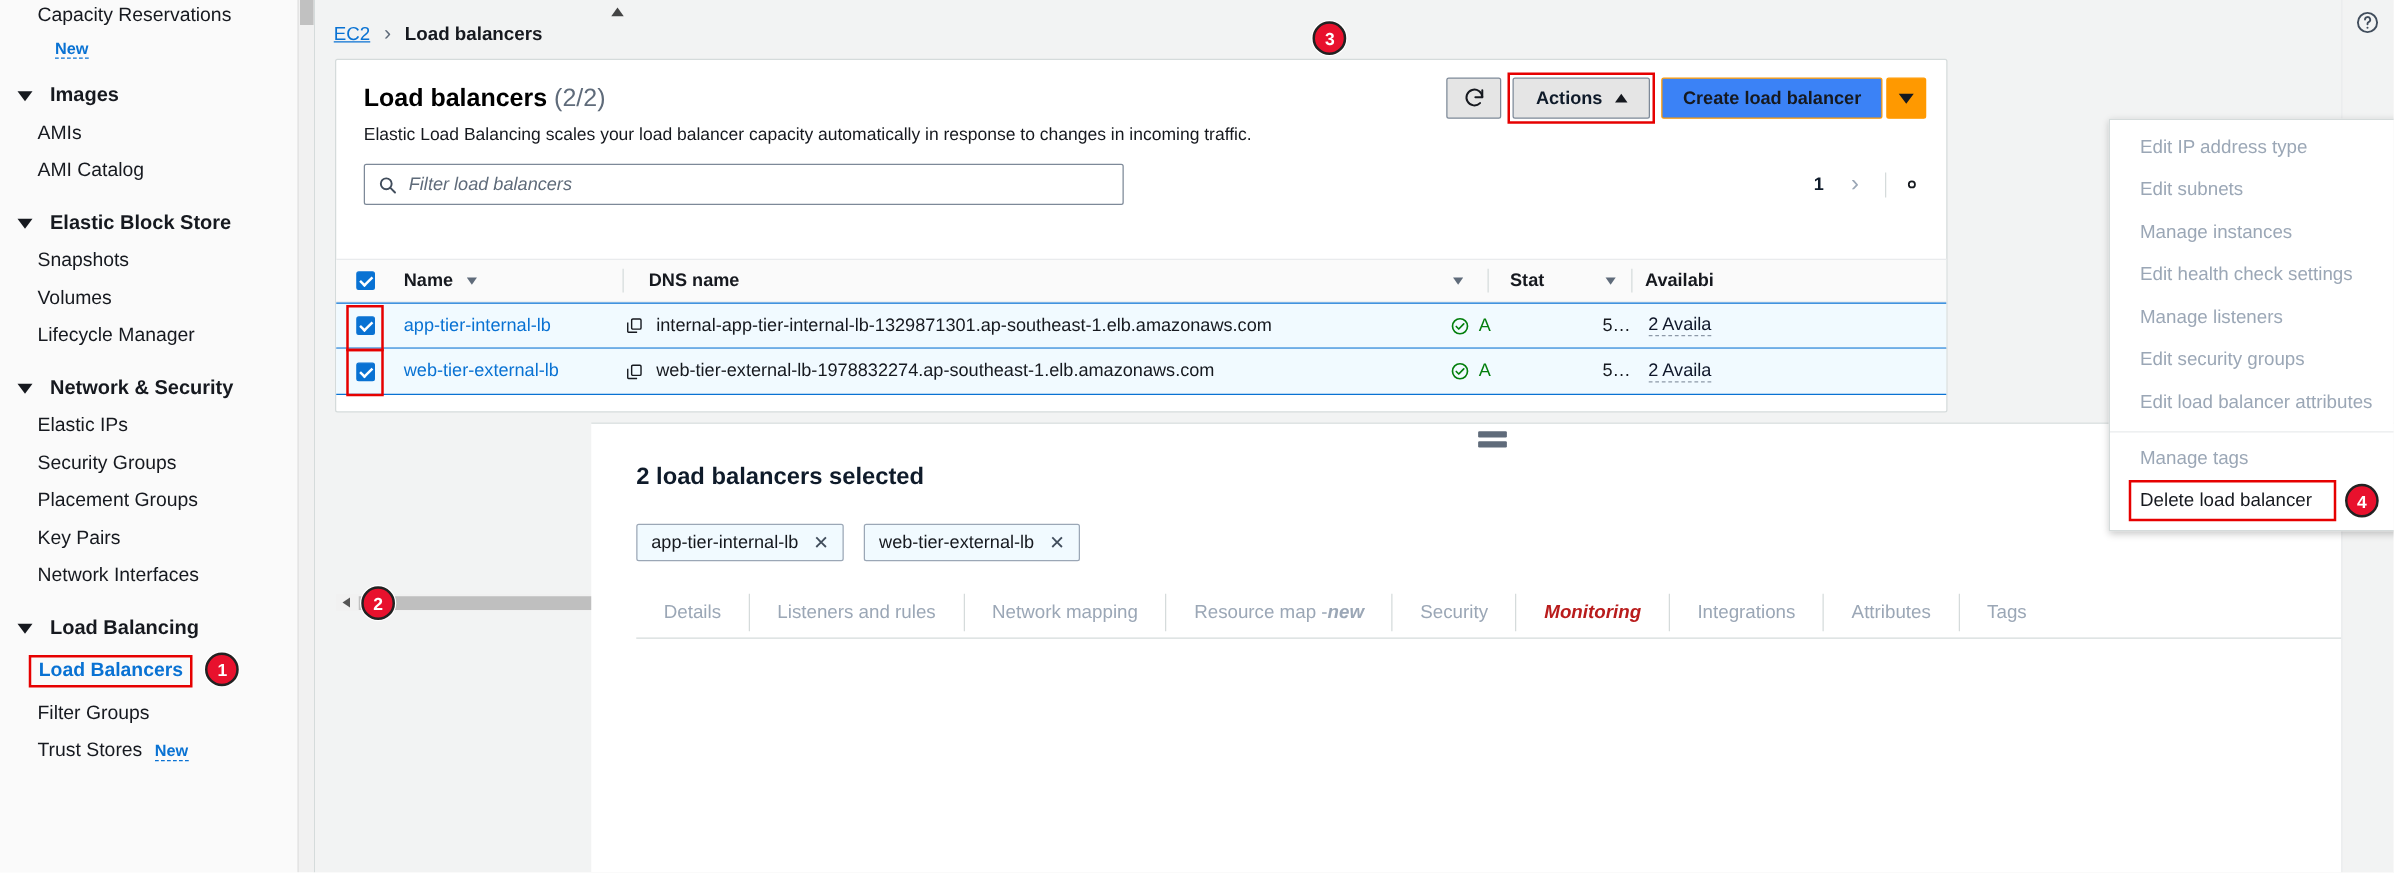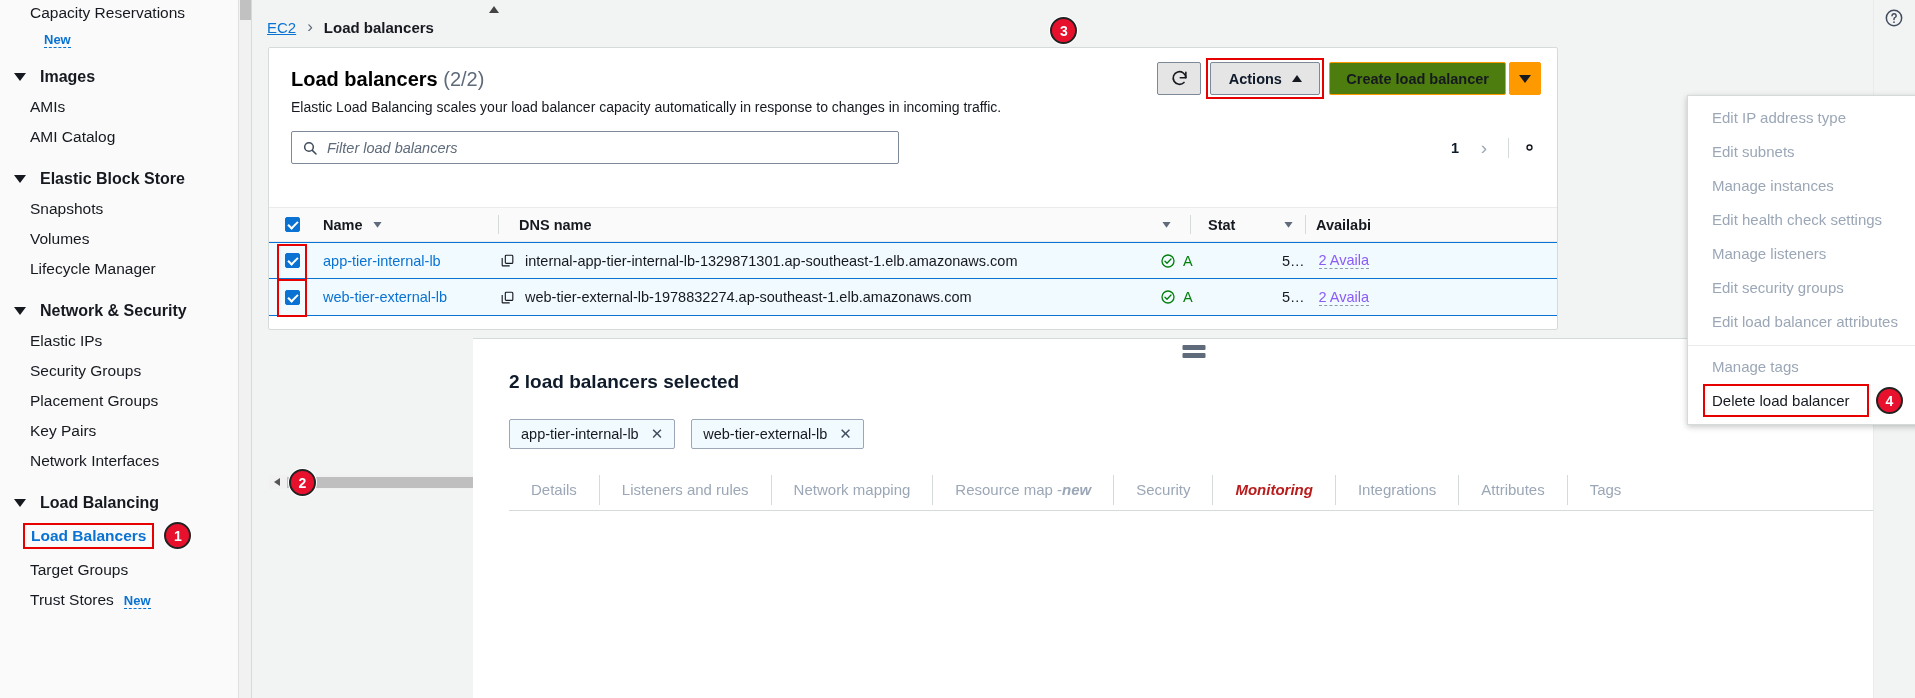--- a/index.html
+++ b/index.html
@@ -132,21 +132,21 @@
     width: 0; height: 0;
     border-left: 5px solid transparent; border-right: 5px solid transparent;
     border-bottom: 7px solid #16191f;
   }
   .caret-down-sm {
     width: 0; height: 0;
     border-left: 6px solid transparent; border-right: 6px solid transparent;
     border-top: 8px solid #16191f;
   }
   .btn-create {
-    background: #4d7c0f; border: 1px solid #ff9900; color: #16191f;
+    background: #3b82f6; border: 1px solid #ff9900; color: #16191f;
     height: 33px; font-weight: bold; font-size: 14.5px; padding: 0 16px;
   }
   .btn-create-caret {
     background: #ff9900; border: 1px solid #ff9900;
     width: 32px; height: 33px; padding: 0; margin-left: 3px;
   }
   .actions-wrap { position: relative; }
   .actions-hl {
     position: absolute; left: -4px; top: -4px; right: -4px; bottom: -4px;
     border: 2.5px solid #e60000; pointer-events: none;
@@ -212,21 +212,21 @@
     position: absolute; left: 8px; top: -9px; width: 30px; height: 37px;
     border: 2.5px solid #e60000; pointer-events: none;
   }
   .cb-hl.second { top: -11px; height: 38px; }
   .name-link { color: #0972d3; }
   .copy-ic { flex: 0 0 auto; }
   .dns-txt { color: #16191f; white-space: nowrap; }
   .sort-ic { margin-left: 8px; }
   .col-div { width: 1px; height: 19px; background: #d5dbdb; margin: 0 10px; }
   .status-ok { color: #037f0c; }
-  .az-link { color: #8b5cf6; border-bottom: 1px dashed #8d99a8; }
+  .az-link { color: #0f172a; border-bottom: 1px dashed #8d99a8; }
   .trunc { color: #16191f; }
 
   
   .h-sb {
     position: absolute; left: 0; right: 0; top: 268px; height: 14px;
     background: #f1f1f1; display: flex; align-items: center;
   }
   .h-sb-thumb { position: absolute; left: 18px; right: 18px; height: 11px; background: #bfbfbf; top: 2px; }
   .h-arr-l { position: absolute; left: 5px; width: 0; height: 0;
     border-top: 4px solid transparent; border-bottom: 4px solid transparent; border-right: 6px solid #555; }
@@ -346,21 +346,21 @@
         <span>Load Balancing</span>
       </div>
 
       <div class="side-row-inline" style="padding-left:30px;margin-top:4px;">
         <span class="hl-box">
           <span class="side-label">Load Balancers</span>
         </span>
         <span class="badge">1</span>
       </div>
 
-      <div class="side-item" style="margin-top:6px;">Target Groups</div>
+      <div class="side-item" style="margin-top:6px;">Filter Groups</div>
 
       <div class="side-row-inline" style="padding-left:30px;margin-top:6px;">
         <span class="side-label" style="font-size:15.5px;color:#16191f;">Trust Stores</span>
         <span class="new-badge">New</span>
       </div>
     </div>
 
     <div class="side-sb">
       <div class="side-sb-thumb"></div>
     </div>

